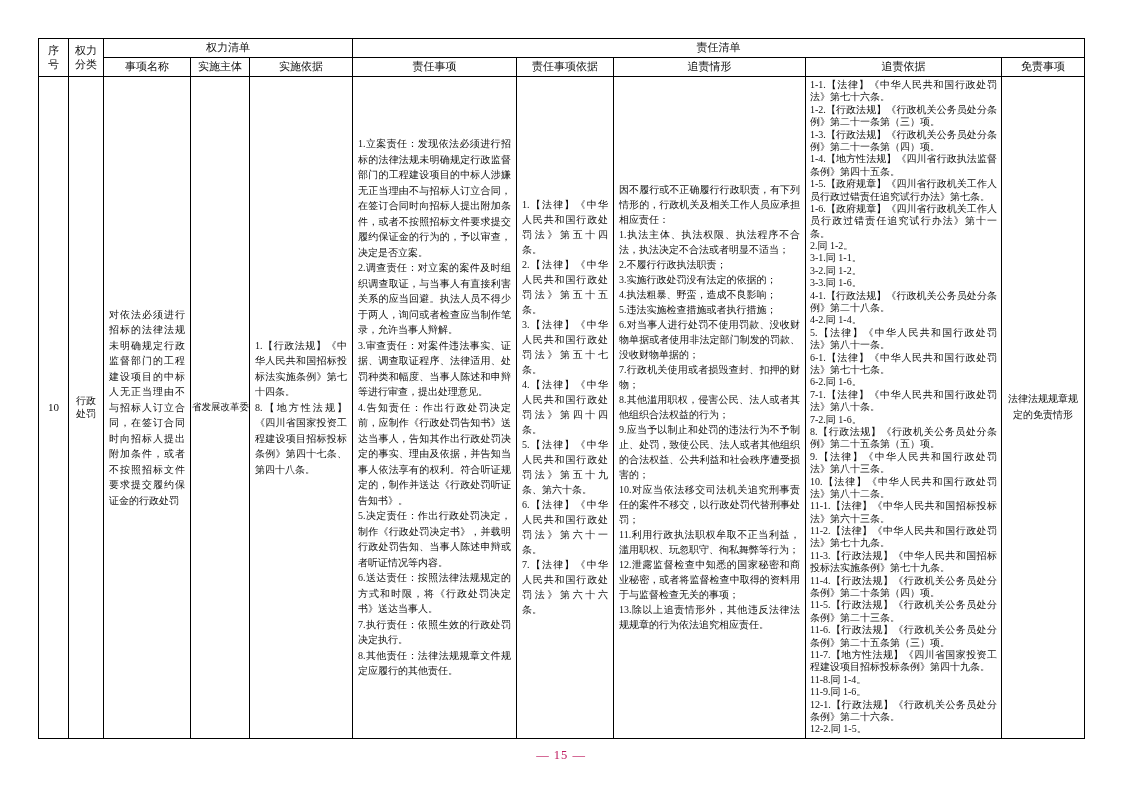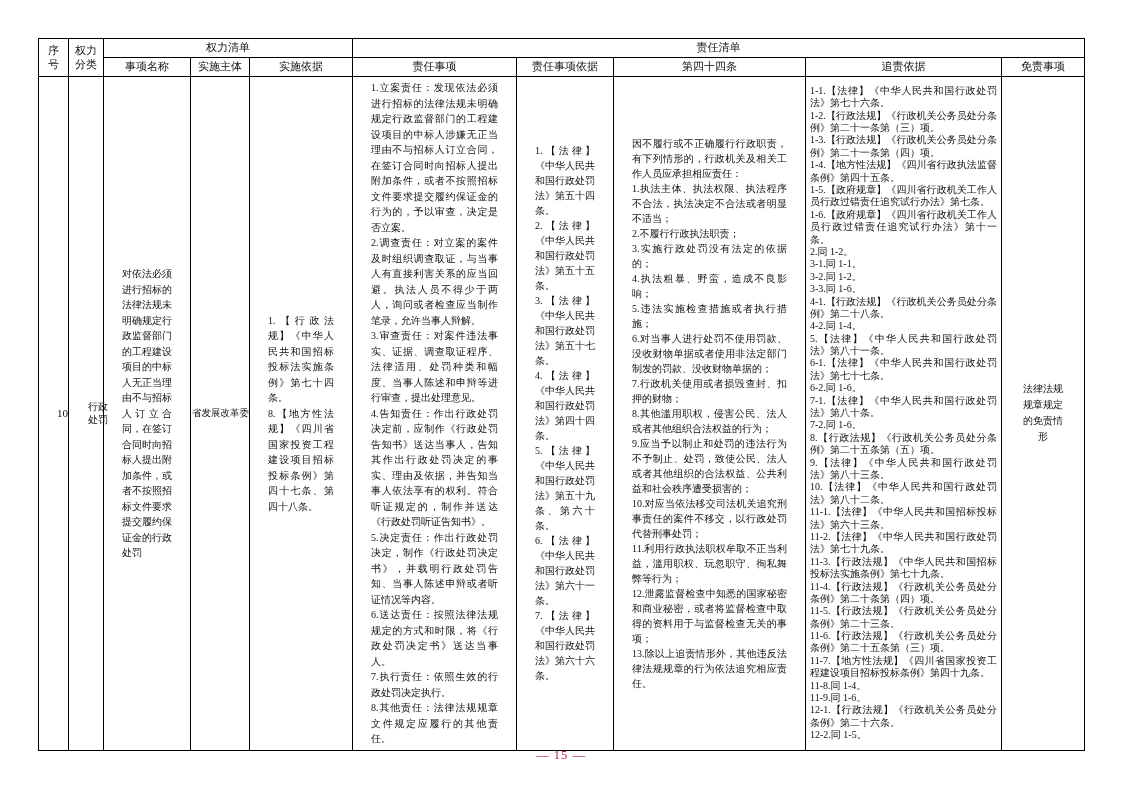--- a/index.html
+++ b/index.html
@@ -35,21 +35,21 @@
     font-size: 11px;
     text-align: center;
     padding: 1px 2px;
     height: 19px;
     line-height: 1.25;
   }
   .w1 { display: inline-block; width: 1.1em; line-height: 1.3; }
   .w2 { display: inline-block; width: 2.2em; line-height: 1.3; }
   td.cell {
     font-size: 10px;
-    padding: 3px 18px;
+    padding: 3px 5px;
     line-height: 1.55;
   }
   td.center {
     text-align: center;
   }
   td.justify {
     text-align: justify;
     text-justify: inter-character;
   }
   td.pre {
@@ -107,21 +107,21 @@
       <th class="hdr" rowspan="2"><span class="w2">权力分类</span></th>
       <th class="hdr" colspan="3">权力清单</th>
       <th class="hdr" colspan="5">责任清单</th>
     </tr>
     <tr>
       <th class="hdr">事项名称</th>
       <th class="hdr">实施主体</th>
       <th class="hdr">实施依据</th>
       <th class="hdr">责任事项</th>
       <th class="hdr">责任事项依据</th>
-      <th class="hdr">第四十四条</th>
+      <th class="hdr">追责情形</th>
       <th class="hdr">追责依据</th>
       <th class="hdr">免责事项</th>
     </tr>
   </thead>
   <tbody>
     <tr>
       <td class="cell center seq-cell">10</td>
       <td class="cell center"><span class="w2">行政处罚</span></td>
       <td class="cell justify">对依法必须进行招标的法律法规未明确规定行政监督部门的工程建设项目的中标人无正当理由不与招标人订立合同，在签订合同时向招标人提出附加条件，或者不按照招标文件要求提交履约保证金的行政处罚</td>
       <td class="cell center impl-cell">省发展改革委</td>

